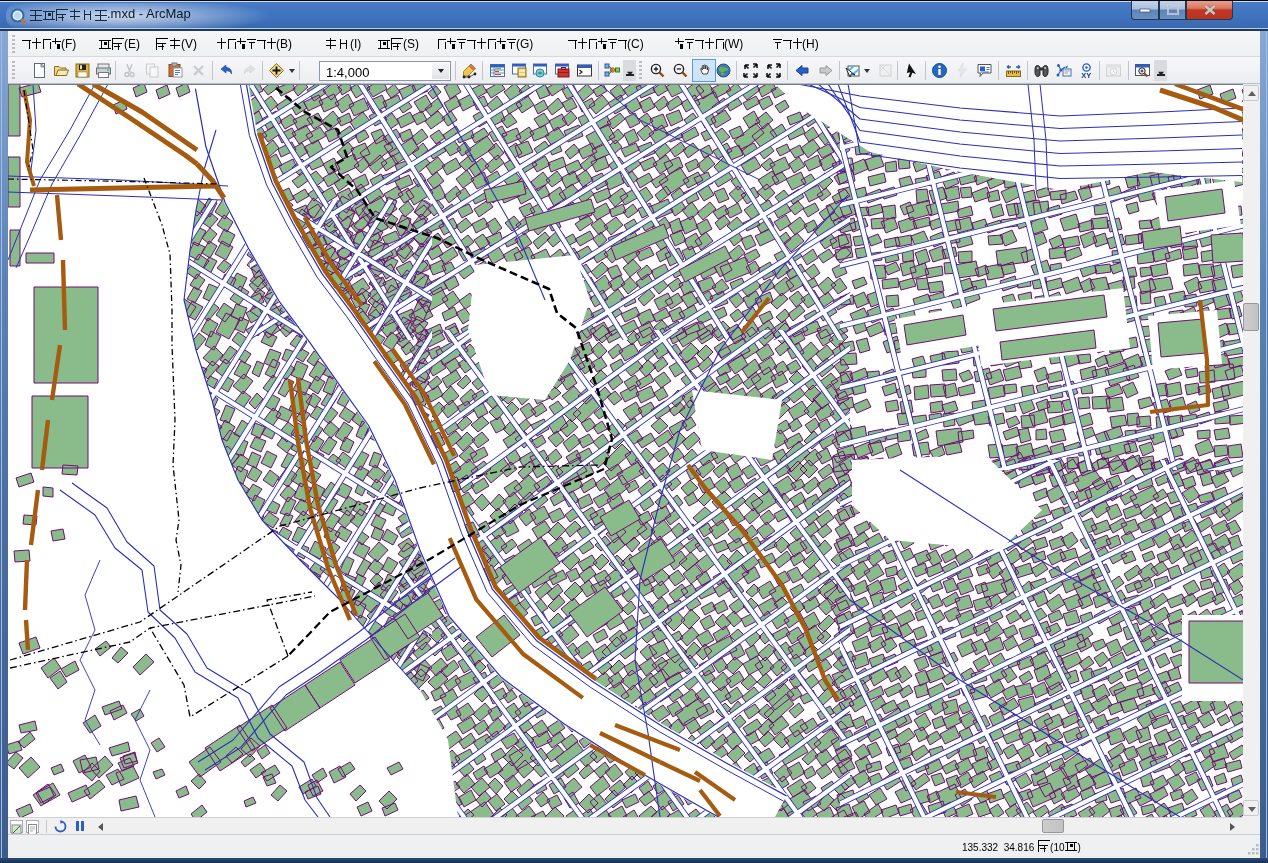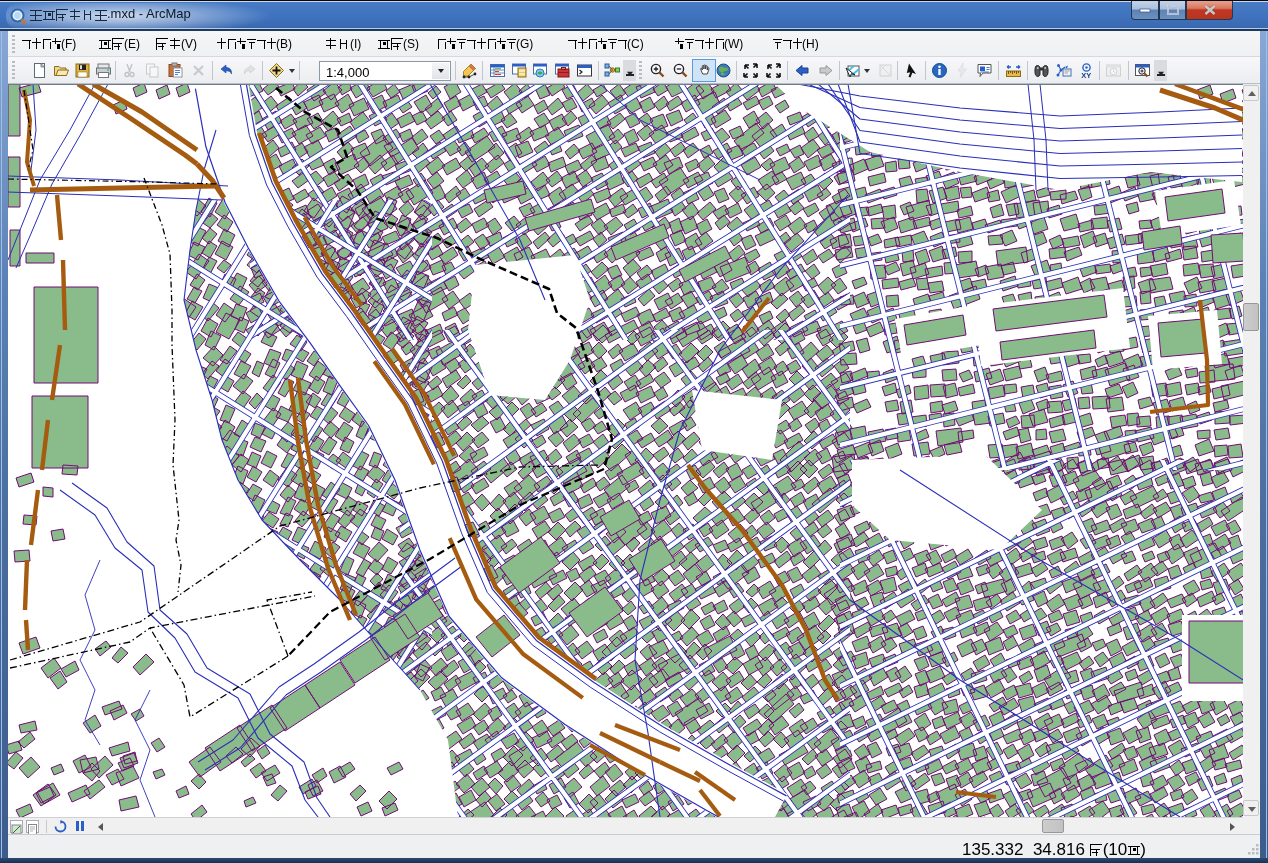--- a/index.html
+++ b/index.html
@@ -32,21 +32,21 @@
 .ca{position:absolute;left:50%;top:50%;transform:translate(-50%,-30%);width:0;height:0;border:3.5px solid transparent;border-top:4.5px solid #222}
 .ovf{position:absolute;top:3px;width:13px;height:21px;background:#d8dbe0}
 .ovf .ca{transform:translate(-50%,10%)}
 .ovf .bar{position:absolute;left:2.5px;top:14px;width:8px;height:1.6px;background:#222}
 .selbox{position:absolute;left:684px;top:2px;width:24px;height:23px;background:#cfe4f7;border:1px solid #5a9adf}
 .vsb{position:absolute;left:1243px;top:85px;width:17px;height:732px;background:#f0f0f0}
 .hsbrow{position:absolute;left:8px;top:817px;width:1252px;height:17px;background:#f0f0f0;border-top:1px solid #d0d0d0}
 .sbtn{position:absolute;background:#f0f0f0;border:1px solid #c8c8c8;border-radius:2px}
 .thumb{background:linear-gradient(90deg,#cdcdcd,#c2c2c2);border:1px solid #989898;border-radius:2px}
 .arrow{position:absolute;width:0;height:0}
-.statusbar{position:absolute;left:5px;top:834px;width:1258px;height:24px;background:#eef0f2;border-top:1px solid #c9ccd1;font-size:17px}
+.statusbar{position:absolute;left:5px;top:834px;width:1258px;height:24px;background:#eef0f2;border-top:1px solid #c9ccd1;font-size:10px}
 .coords{position:absolute;left:957px;top:5px;color:#000}
 .borderL{position:absolute;left:0;top:31px;width:8px;height:827px;background:linear-gradient(180deg,#88a7d4 0%,#5c82b5 30%,#4a6d9e 60%,#3c5c8c 100%)}
 .borderR{position:absolute;right:0;top:31px;width:8px;height:827px;background:linear-gradient(180deg,#88a7d4 0%,#5c82b5 30%,#4a6d9e 60%,#3c5c8c 100%)}
 .borderB{position:absolute;left:0;top:858px;width:100%;height:5px;background:linear-gradient(180deg,#2c4a74,#16304f)}
 .borderL:before,.borderR:before{content:"";position:absolute;top:0;width:1px;height:100%;background:#9cc0e8}
 .borderL:before{left:1px} .borderR:before{right:1px}
 
 .k{display:inline-block;width:12px;height:12px;position:relative;margin:0 0.5px;vertical-align:-1px}
 .k i{position:absolute;background:#000}
 

